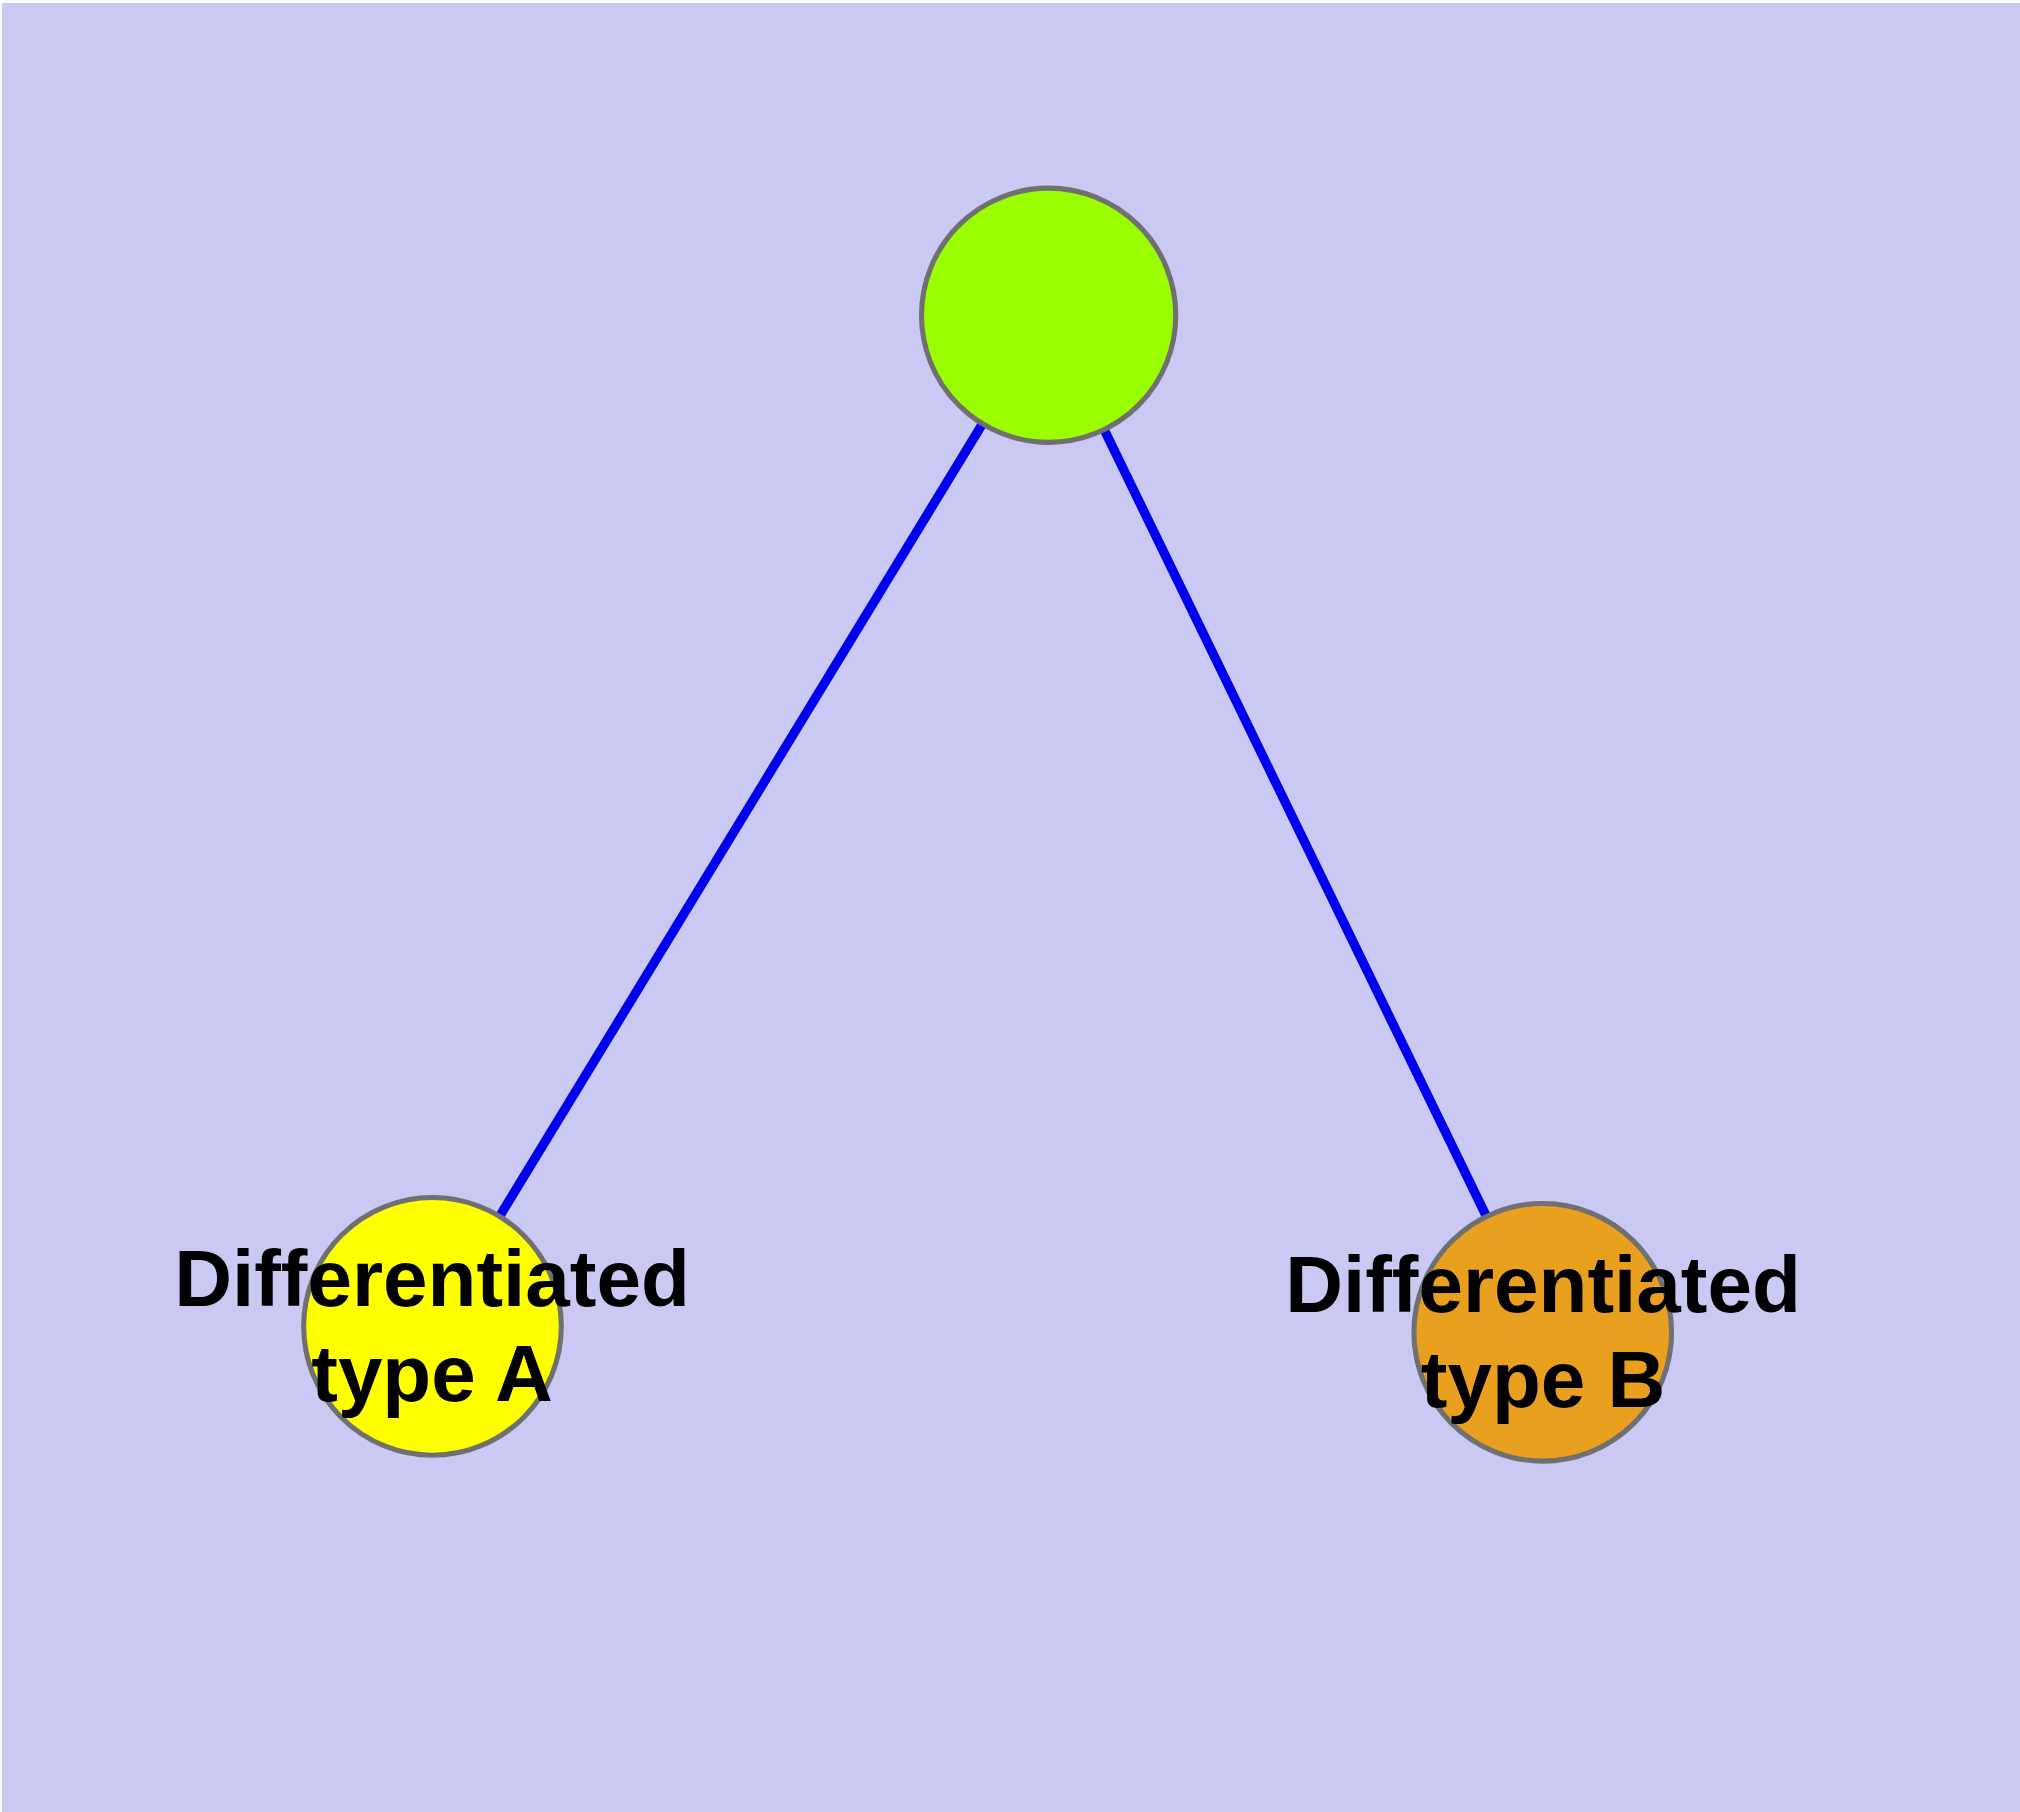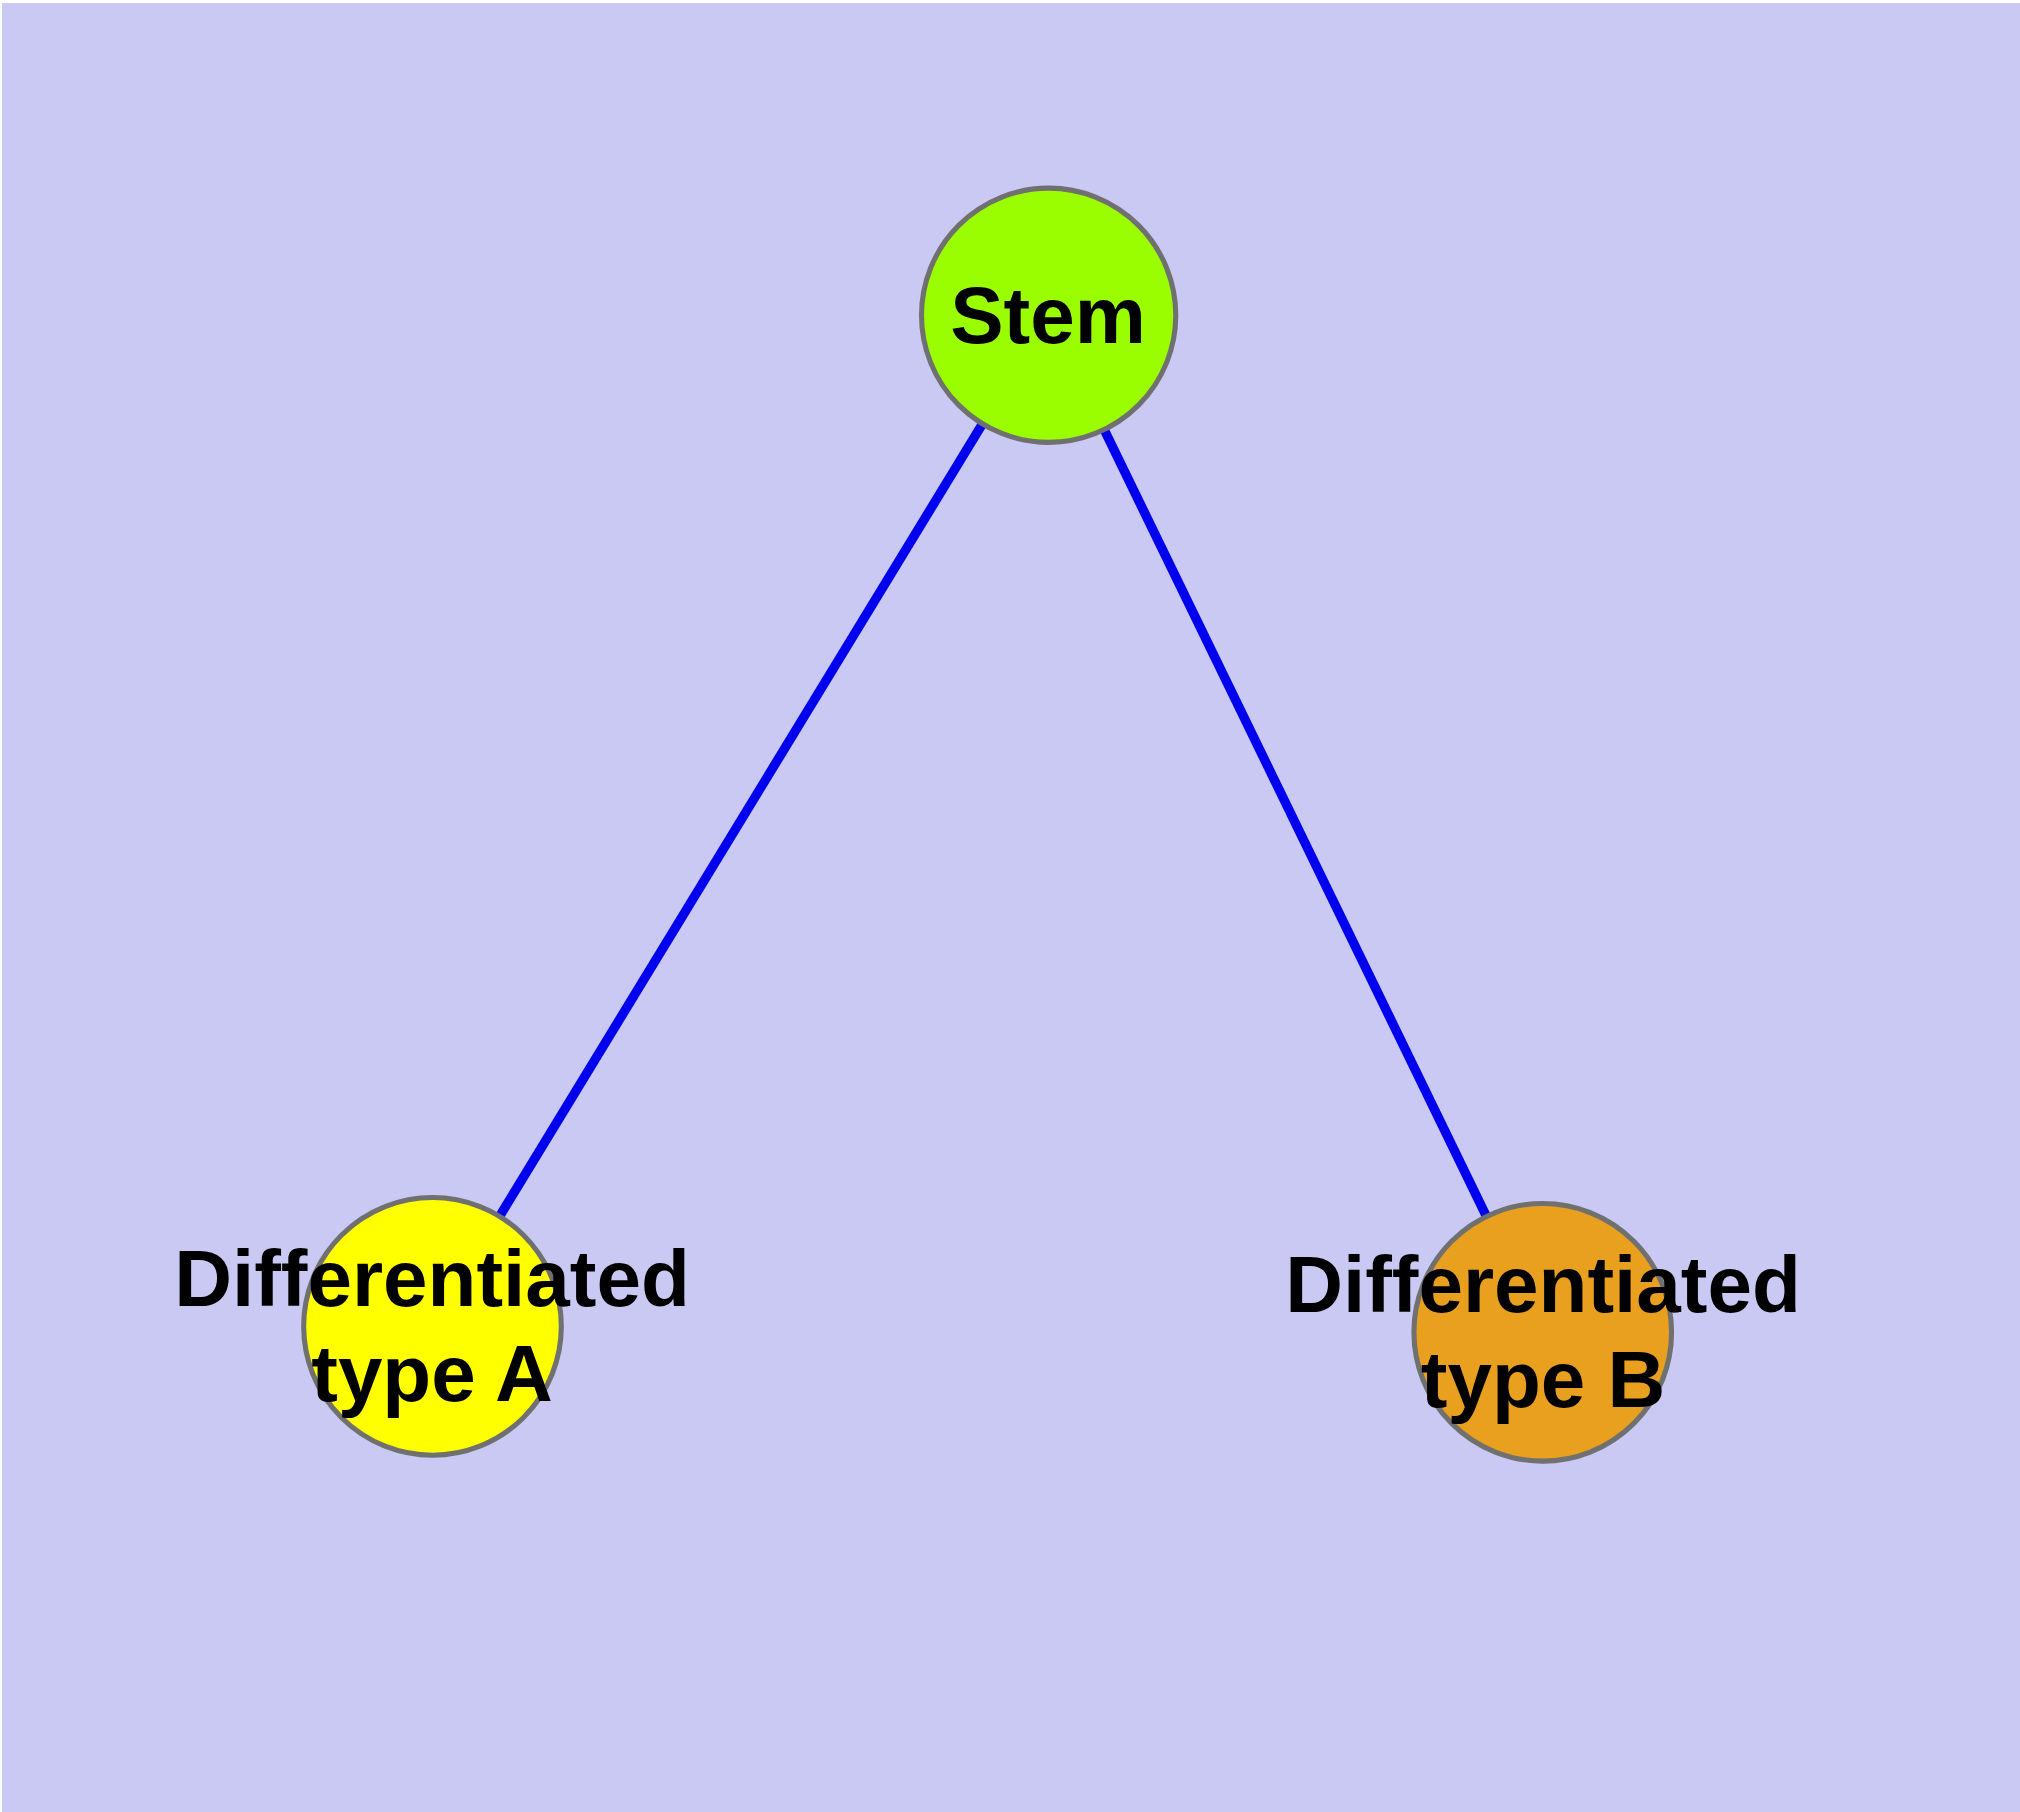--- a/index.html
+++ b/index.html
@@ -55,20 +55,19 @@
 <div class="stage">
   <div class="canvas" id="graph-canvas" style="background: rgb(201, 201, 243);"></div>
   <svg id="graph-svg" xmlns="http://www.w3.org/2000/svg" viewBox="0 0 2384 2138" width="2021" height="1812">
       <line x1="1237" y1="372" x2="510" y2="1565" stroke="#0000EE" stroke-width="11"></line>
       <line x1="1237" y1="372" x2="1820" y2="1572" stroke="#0000EE" stroke-width="11"></line>
       <circle cx="1237" cy="372" r="150" fill="#9AFE00" stroke="#707070" stroke-width="6"></circle>
       <circle cx="510" cy="1565" r="152" fill="#FFFF00" stroke="#707070" stroke-width="6"></circle>
       <circle cx="1820" cy="1572" r="152" fill="#E8A01E" stroke="#707070" stroke-width="6"></circle>
     </svg>
   <div id="label-layer">
-      <div class="node-label" style="left: 1048px; top: 315px; color: rgb(0, 0, 0);">Stem</div>
       <div class="node-label" style="left: 432px; top: 1326px; color: rgb(0, 0, 0);">Differentiated
 type A</div>
       <div class="node-label" style="left: 1543px; top: 1332px; color: rgb(0, 0, 0);">Differentiated
 type B</div>
     </div>
 </div>
 
 
 </body></html>

